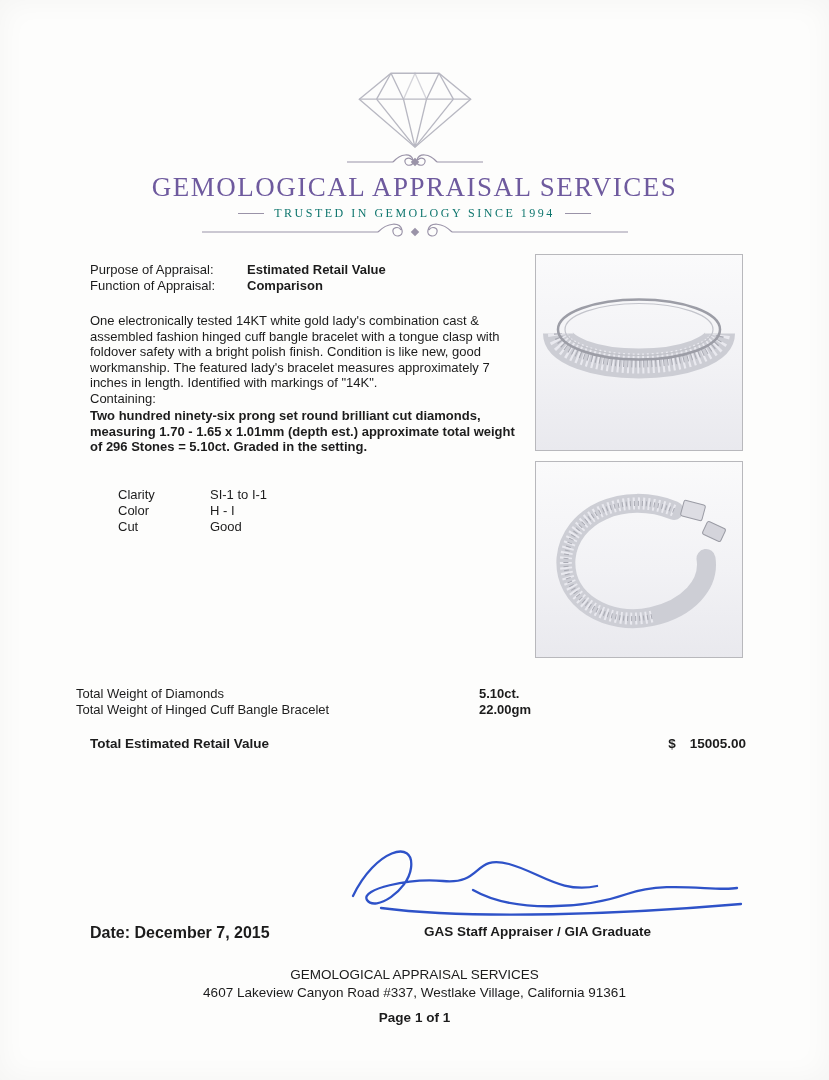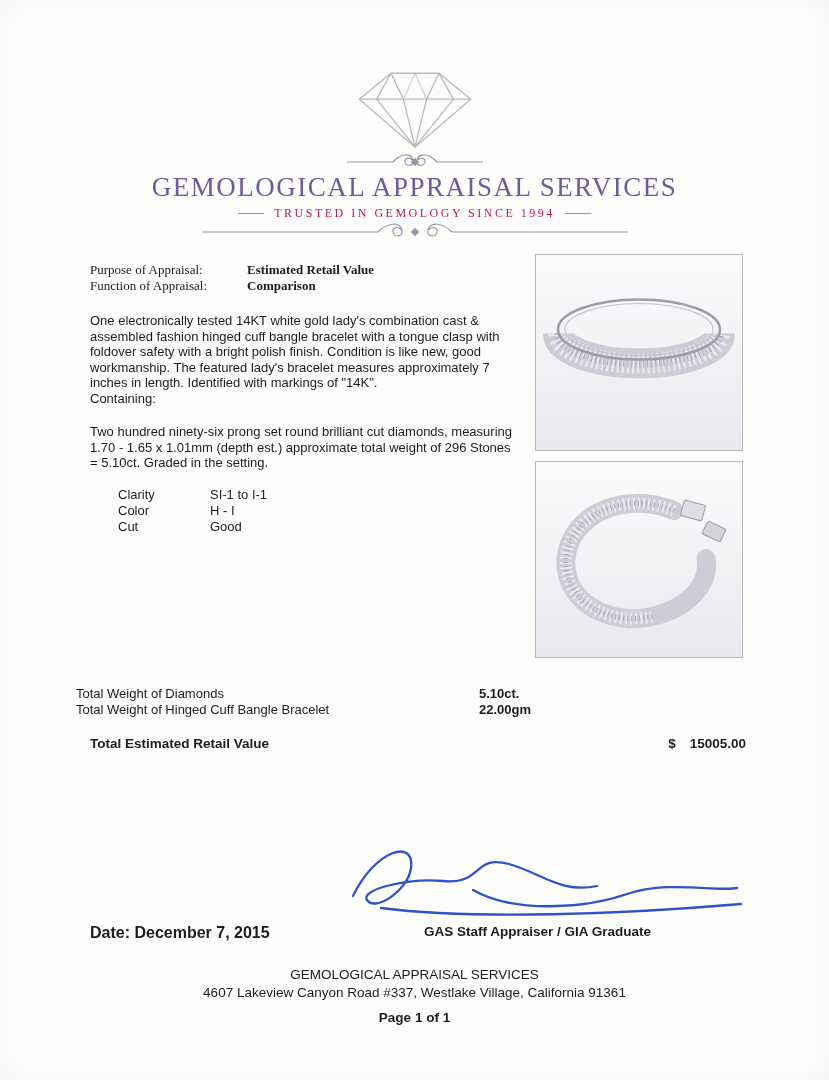--- a/index.html
+++ b/index.html
@@ -14,32 +14,32 @@
   .logo-block { position:absolute; top:56px; left:0; right:0; text-align:center; }
   .diamond-svg { display:block; margin:0 auto; }
   .orn { display:block; margin:0 auto; }
   .title {
     font-family:"Liberation Serif", serif; font-weight:500;
     font-size:27px; letter-spacing:1.5px; color:#6e5a9e; margin-top:2px;
   }
   .tagline-row { display:flex; align-items:center; justify-content:center; gap:10px; margin-top:3px; }
   .tagline-text {
     font-family:"Liberation Serif", serif; font-size:12px; letter-spacing:2.5px;
-    color:#be185d; font-weight:500;
+    color:#0f766e; font-weight:500;
   }
   .rule { display:inline-block; width:26px; height:1px; background:#9a93a8; }
   
   .meta { position:absolute; left:90px; top:262px; line-height:16px; }
-  .meta-row { display:flex;font-family:Liberation Serif, serif; }
+  .meta-row { display:flex; }
   .meta-label { width:157px; }
   .meta-value { font-weight:bold; }
   
   .para { position:absolute; left:90px; width:430px; line-height:15.6px; white-space:pre-line; }
   .para1 { top:313px; }
-  .para2 { top:424px; }
+  .para2 { top:408px;font-weight:bold; }
   
   .grades { position:absolute; left:118px; top:487px; line-height:16px; }
   .grade-row { display:flex; }
   .grade-label { width:92px; }
   .grade-value { font-weight:normal; }
   
   .photo {
     position:absolute; left:535px; width:208px; height:197px;
     border:1px solid #b8b8bc;
     background:linear-gradient(180deg, #fafafb 0%, #f2f2f5 55%, #e9e9ee 100%);

